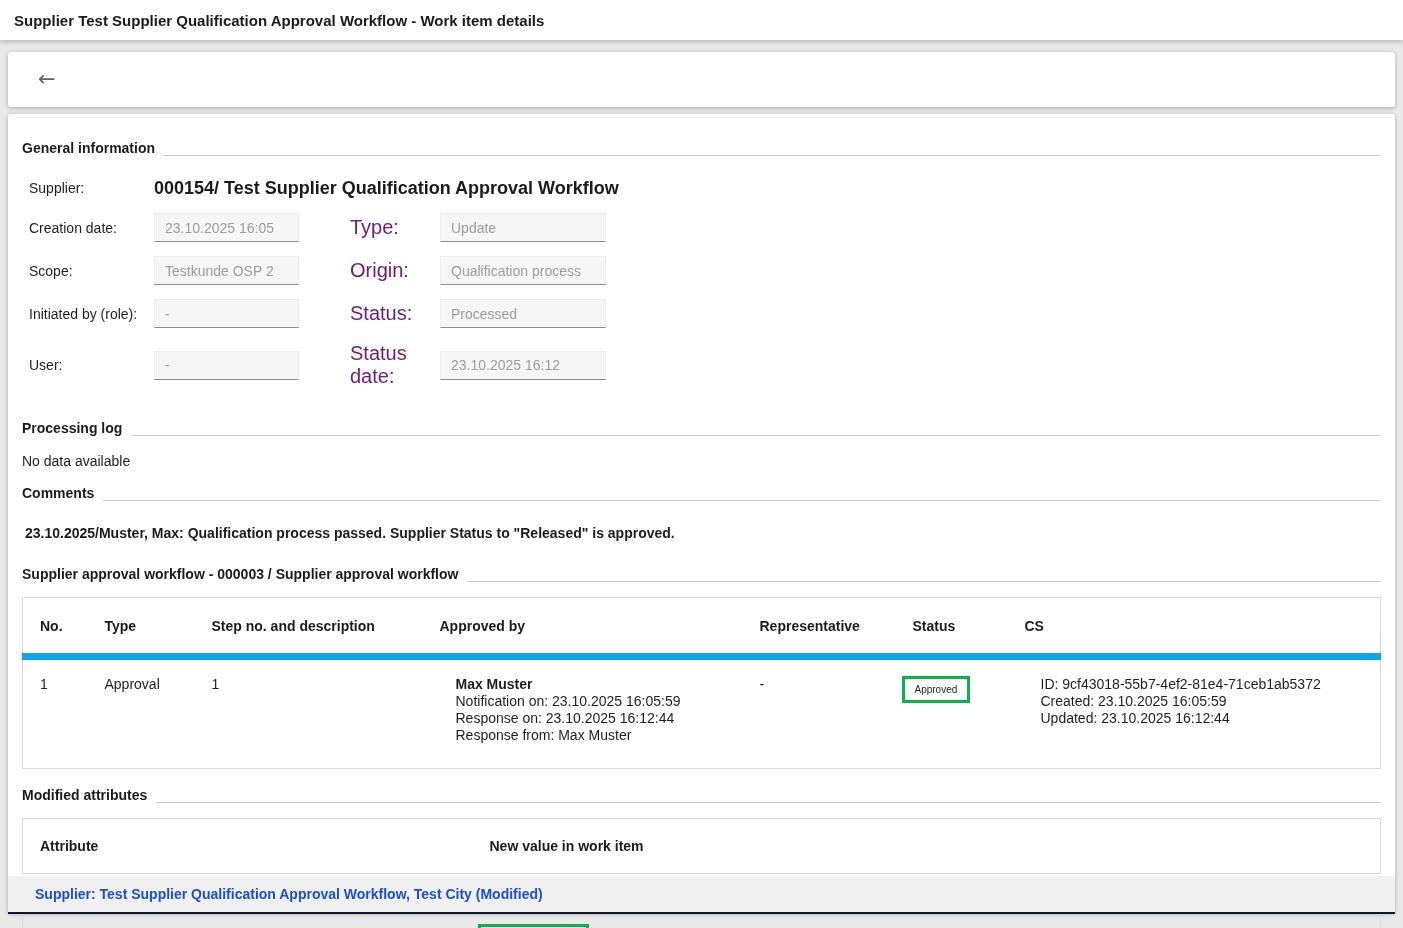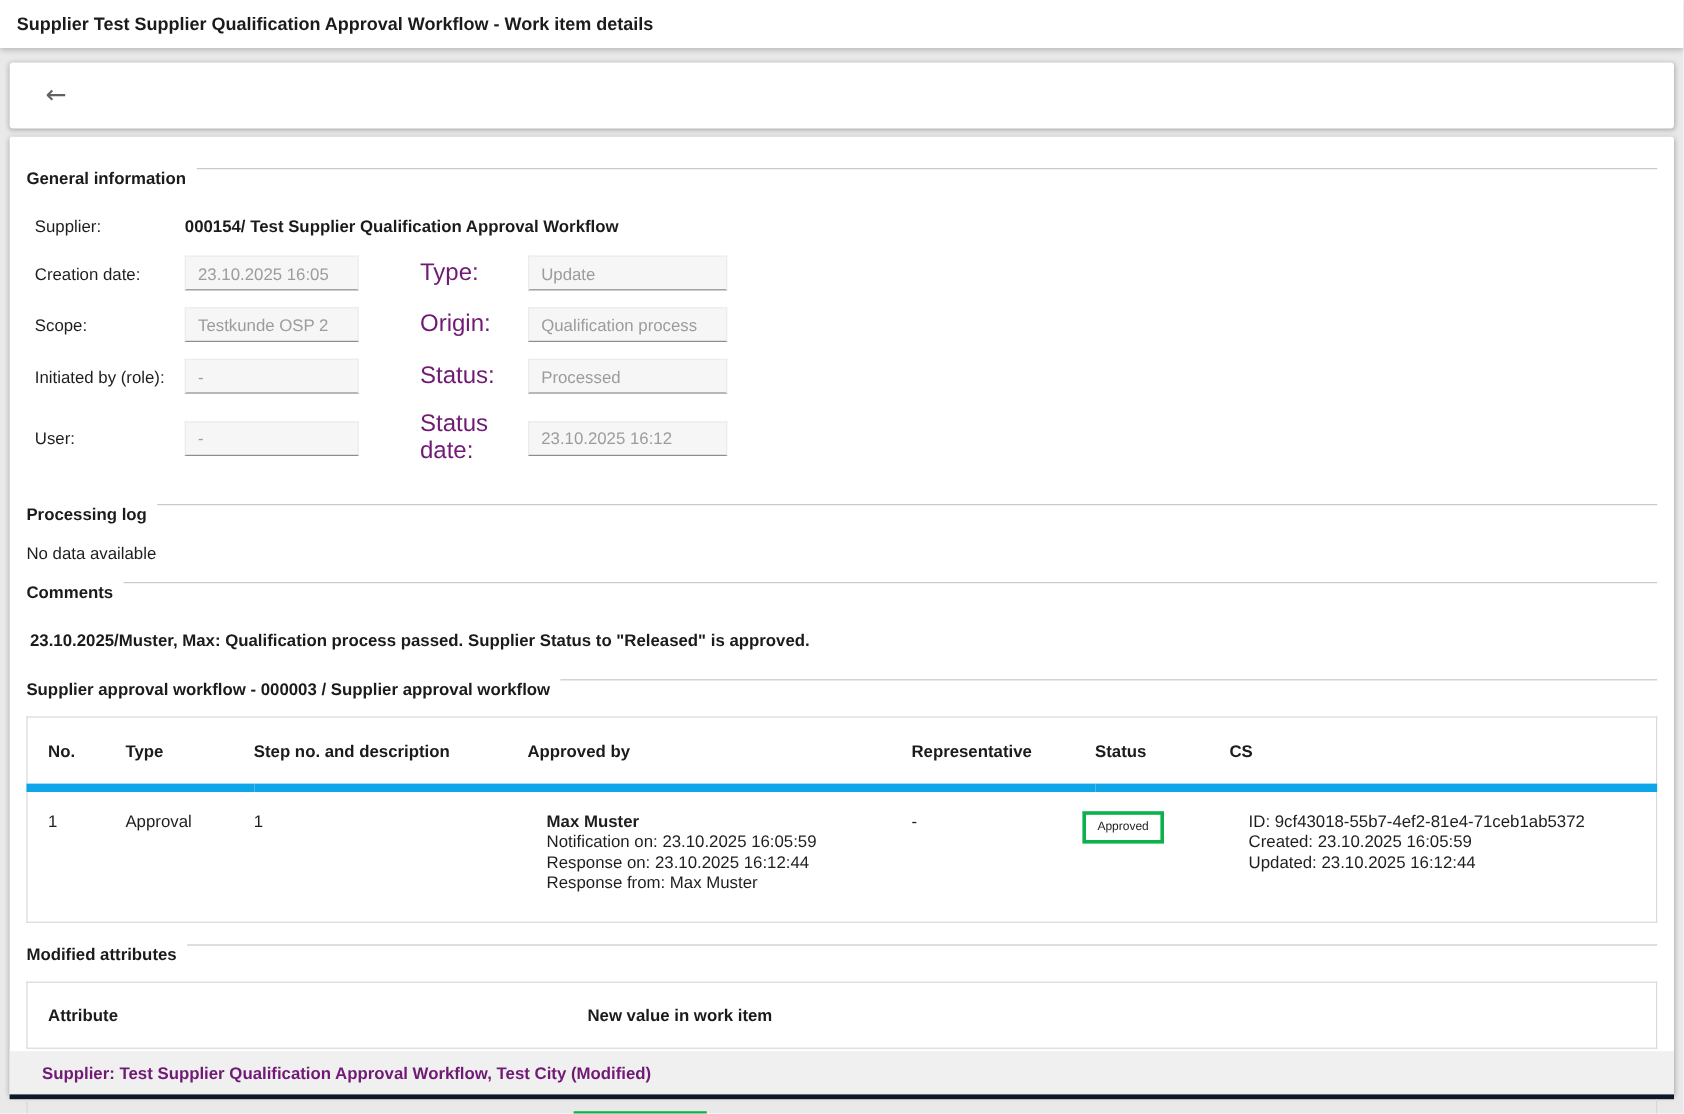--- a/index.html
+++ b/index.html
@@ -44,30 +44,30 @@
     background:#ffffff;
     margin:7px 8px 0 8px;
     border-radius:2px;
     box-shadow:0 1px 4px rgba(0,0,0,0.28);
     padding:26px 14px 8px 14px;
     height:799px;
     position:relative; z-index:1;
   }
 
   
-  .sec-hdr { display:flex; align-items:flex-start; }
+  .sec-hdr { display:flex; align-items:flex-end; }
   .sec-title { font-size:14px; font-weight:bold; color:#1b1b1b; white-space:nowrap; }
   .sec-rule { flex:1; border-top:1px solid #c9c9c9; margin-left:9px; height:0; }
 
   
   .gi-body { padding-left:7px; margin-top:22px; }
   .gi-row { display:flex; align-items:center; margin-bottom:14px; }
   .gi-label1 { width:125px; font-size:14px; color:#1e1e1e; }
   .gi-label2 { width:90px; margin-left:51px; font-size:20px; color:#701a75; }
-  .gi-supplier-value { font-weight:bold; font-size:14px; color:#1b1b1b; }
+  .gi-supplier-value { font-weight:bold; font-size:18px; color:#1b1b1b; }
   .gi-input {
     width:145px; height:29px;
     background:#f6f6f6;
     border:1px solid #ececec;
     border-bottom:1px solid #8d8d8d;
     color:#9c9c9c;
     font-size:14px;
     font-family:"Liberation Sans", sans-serif;
     padding:0 10px;
     display:flex; align-items:center;
@@ -119,24 +119,24 @@
     margin-top:15px;
   }
   table.ma th {
     text-align:left; font-weight:bold; font-size:14px; color:#1b1b1b;
     padding:19px 6px 19px 0;
   }
   table.ma th:first-child { padding-left:17px; width:467px; }
 
   .ma-group {
     background:#f0f0f0;
-    border-bottom:4px solid #0f172a;
+    border-bottom:2px solid #0f172a;
     margin:2px -14px 0 -14px;
     padding:10px 14px 10px 27px;
-    font-weight:bold; font-size:14px; color:#701a75;
+    font-weight:bold; font-size:14px; color:#1d4ed8;
   }
   .ma-row {
     border:1px solid #d9d9d9;
     border-top:none;
     display:flex; align-items:center;
     min-height:47px;
   }
   .ma-attr { width:467px; padding-left:17px; font-size:14px; color:#1e1e1e; }
   .ma-val .hl-box { margin-left:-12px; }
 

